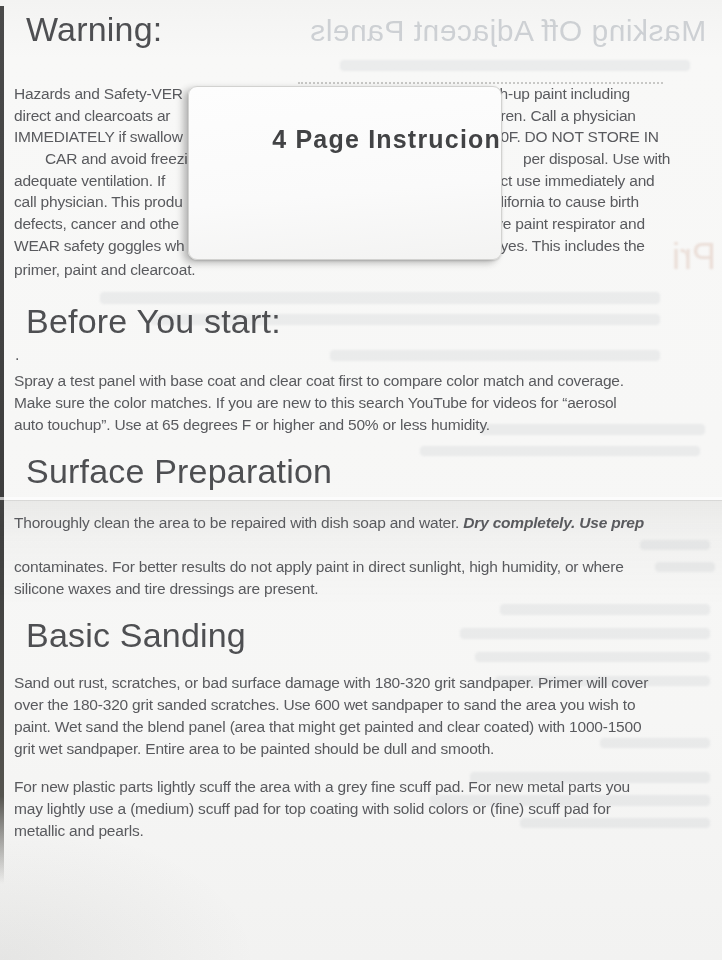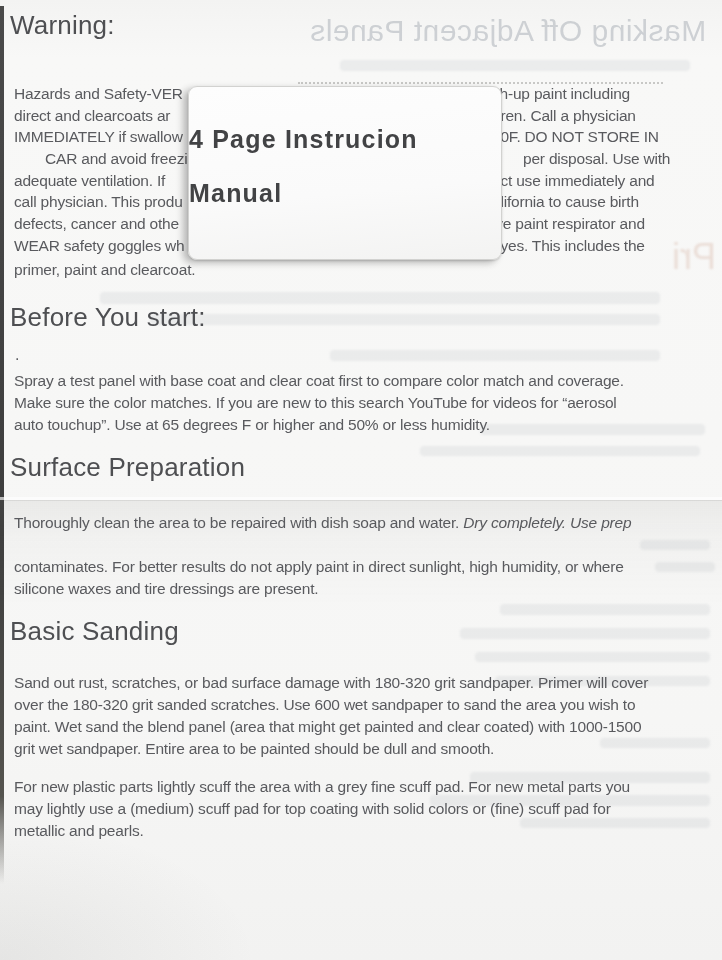--- a/index.html
+++ b/index.html
@@ -5,32 +5,32 @@
   html,body{margin:0;padding:0;background:#e9e9e8;}
   .page{
     position:relative;width:722px;height:960px;overflow:hidden;
     background:linear-gradient(180deg,#f3f3f2 0%,#f8f8f7 6%,#f7f7f6 45%,#f6f6f5 75%,#f2f2f1 100%);
     font-family:"Liberation Sans",sans-serif;color:#55565a;
   }
   .scan-edge{position:absolute;left:0;top:6px;width:4px;height:878px;
     background:linear-gradient(180deg,#4a4a4a 0%,#3d3d3d 60%,#55544f 90%,rgba(90,90,85,0) 100%);}
   .corner-shade{position:absolute;left:0;bottom:0;width:260px;height:140px;
     background:radial-gradient(ellipse at bottom left,rgba(60,60,55,0.07),rgba(0,0,0,0) 70%);}
-  h1{position:absolute;left:10px;margin:0;font-size:26px;font-weight:400;color:#4e4f52;letter-spacing:0.2px;white-space:nowrap;}
+  h1{position:absolute;left:26px;margin:0;font-size:34px;font-weight:400;color:#4e4f52;letter-spacing:0.2px;white-space:nowrap;}
   .bodyline{position:absolute;left:14px;font-size:15.5px;letter-spacing:-0.2px;line-height:22px;white-space:nowrap;color:#595a5e;z-index:1;}
   .wline{position:absolute;left:14px;right:8px;height:22px;font-size:15.5px;letter-spacing:-0.2px;white-space:nowrap;color:#595a5e;z-index:1;}
   .wleft{position:absolute;left:0;}
   .wright{position:absolute;left:478px;}
-  .italic{font-style:italic;}
+  .italic{font-style:italic;font-weight:bold;}
   
   .sticker{position:absolute;left:188px;top:86px;width:312px;height:172px;z-index:3;
     background:linear-gradient(175deg,#fdfdfd 0%,#fafafa 60%,#f3f3f2 100%);
     border:1px solid #d2d2d0;border-radius:9px;
     box-shadow:-5px 3px 7px rgba(40,40,40,0.30),0 1px 2px rgba(0,0,0,0.15);}
-  .sticker-line{position:absolute;left:0;width:100%;text-align:left;font-weight:bold;color:#424345;letter-spacing:1.2px;font-size:25px;white-space:nowrap;}
+  .sticker-line{position:absolute;left:0;width:100%;text-align:right;font-weight:bold;color:#424345;letter-spacing:1.2px;font-size:25px;white-space:nowrap;}
   .sticker-line1{top:38px;}
   .sticker-line2{top:92px;}
   .perf{position:absolute;z-index:2;border-top:2px dotted rgba(160,160,158,0.55);height:0;}
   
   .crease-high{position:absolute;left:0;top:497px;width:722px;height:3px;background:rgba(255,255,255,0.65);z-index:0;}
   .crease{position:absolute;left:0;top:500px;width:722px;height:104px;z-index:0;
     border-top:1px solid rgba(100,100,95,0.20);
     background:linear-gradient(180deg,rgba(115,115,110,0.10) 0%,rgba(115,115,110,0.04) 35%,rgba(115,115,110,0) 100%);}
   
   .ghost{position:absolute;transform:scaleX(-1);z-index:0;white-space:nowrap;pointer-events:none;}
@@ -102,21 +102,20 @@
   <div class="wline" style="top:237px;">
       <span class="wleft">WEAR safety goggles wh</span>
       <span class="wright">eyes. This includes the</span>
     </div>
   <div class="bodyline" style="top:259px;">primer, paint and clearcoat.</div>
 
   <div class="perf" style="left:298px;top:82px;width:365px;"></div>
   <div class="perf" style="left:390px;top:250px;width:108px;border-top-style:dashed;"></div>
   <div class="sticker">
     <div class="sticker-line sticker-line1">4 Page Instrucion</div>
-    <div class="sticker-line sticker-line2">Manual</div>
   </div>
 
   <h1 style="top:302px;text-align:right;">Before You start:</h1>
   <div class="stray">.</div>
   <div class="bodyline" style="top:370px;">Spray a test panel with base coat and clear coat first to compare color match and coverage.</div>
   <div class="bodyline" style="top:392px;">Make sure the color matches.  If you are new to this search YouTube for videos for “aerosol</div>
   <div class="bodyline" style="top:414px;">auto touchup”.  Use at 65 degrees F or higher and 50% or less humidity.</div>
 
   <h1 style="top:452px;">Surface Preparation</h1>
   <div class="bodyline" style="top:512px;"><span>Thoroughly clean the area to be repaired with dish soap and water.  </span><span class="italic">Dry completely. Use prep</span></div>

